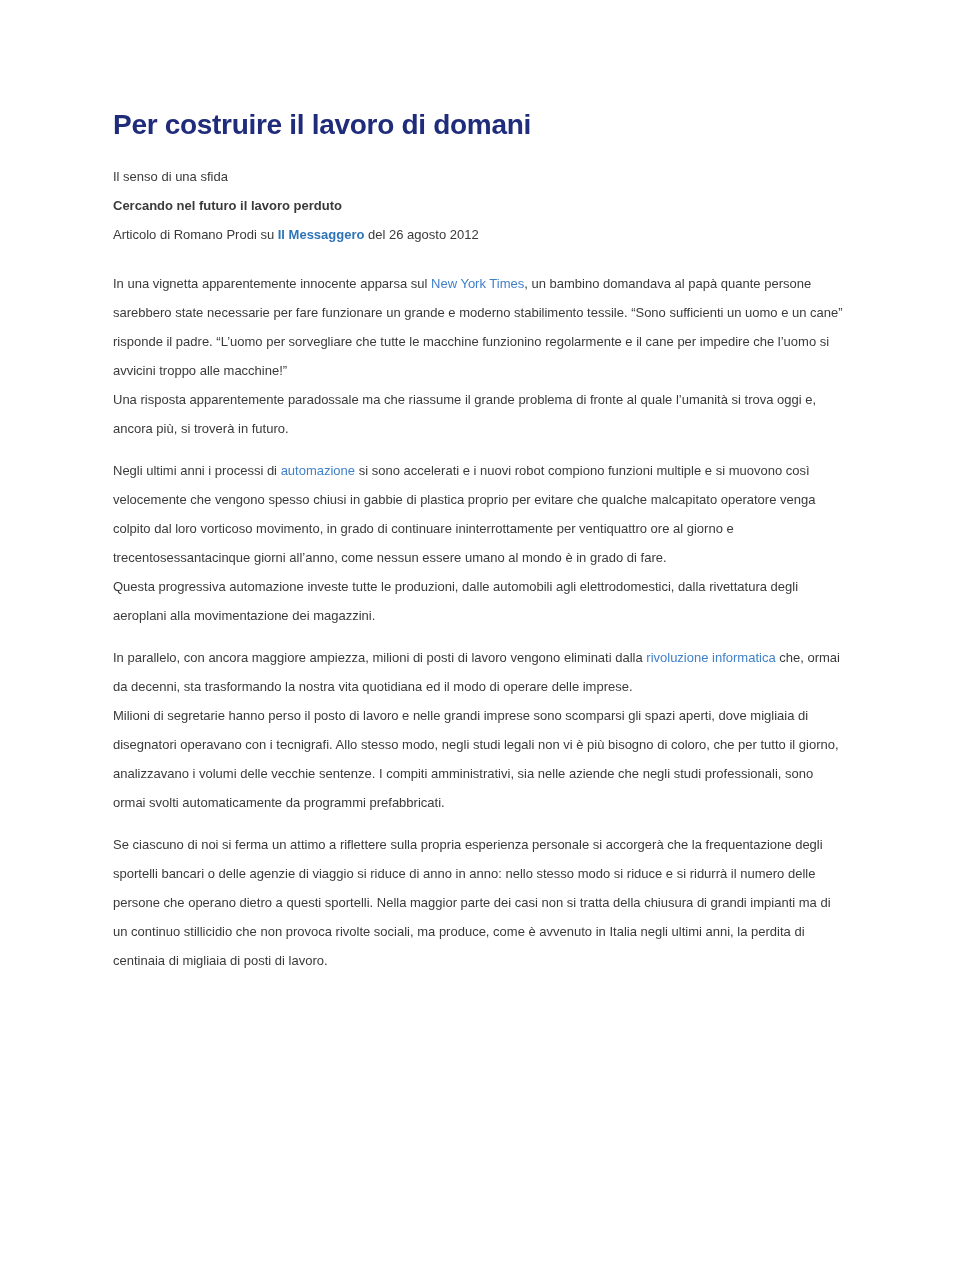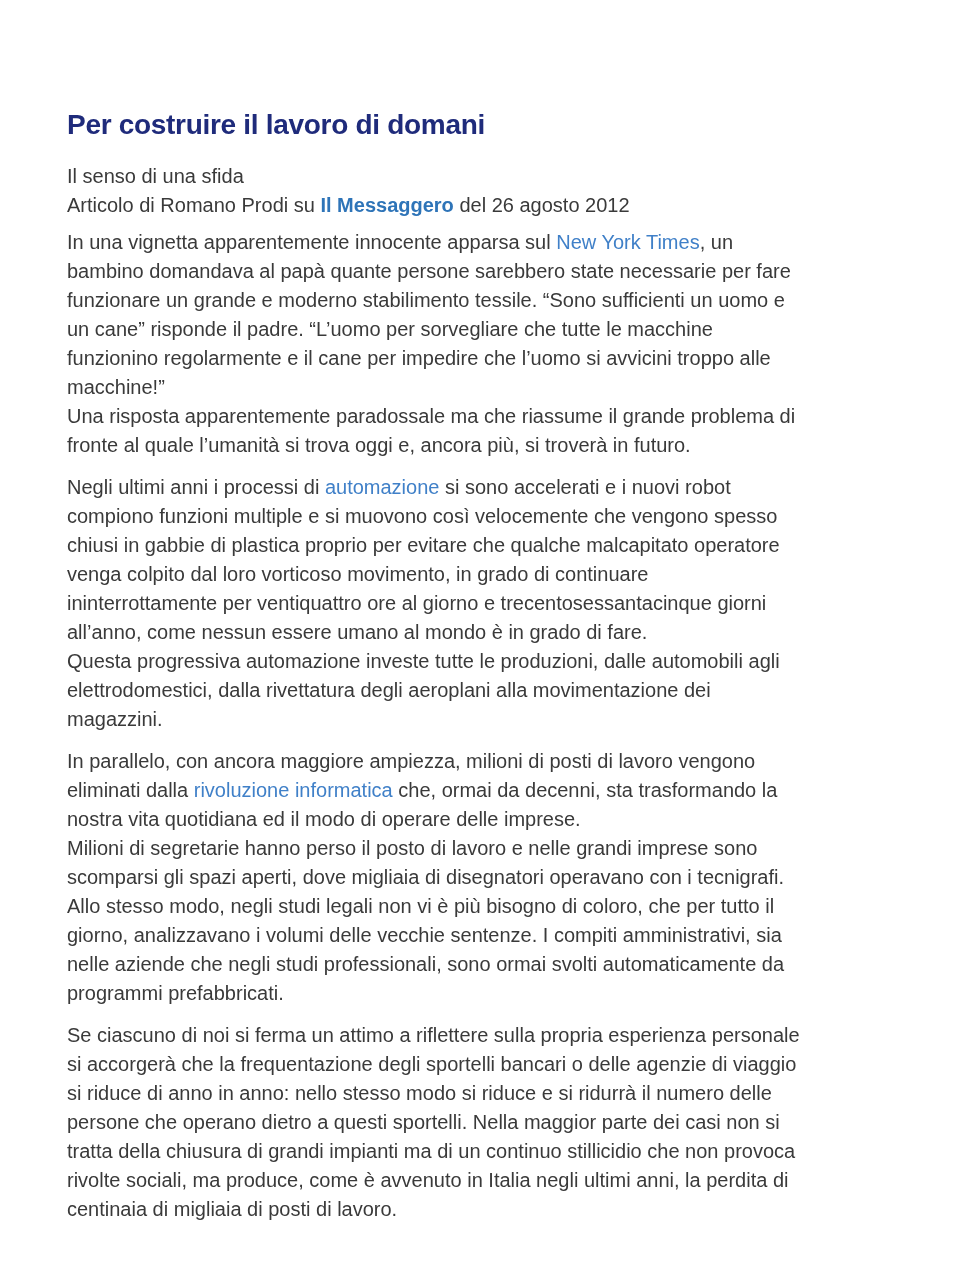--- a/index.html
+++ b/index.html
@@ -9,38 +9,38 @@
   }
   body {
     width: 960px;
     height: 1280px;
     overflow: hidden;
     font-family: "Liberation Sans", sans-serif;
     color: var(--body, #3a3a3a);
   }
   .page {
     box-sizing: content-box;
-    padding: 108px 0 0 67px;
+    padding: 108px 0 0 113px;
     width: 735px;
   }
   h1.title {
     margin: 0 0 20px 0;
     font-size: 28px;
     line-height: 34px;
     font-weight: bold;
     color: var(--title, #1f2b7b);
     letter-spacing: -0.3px;
   }
   p.intro, p.para {
     margin: 0;
-    font-size: 20px;
+    font-size: 13px;
     line-height: 29px;
     color: var(--body, #3a3a3a);
   }
-  p.byline { margin-bottom: 8px; }
+  p.byline { margin-bottom: 20px; }
   p.para { margin-bottom: 13px; }
   .bold { font-weight: bold; }
   a.link {
     color: var(--link, #4080c8);
     text-decoration: none;
     cursor: pointer;
   }
   a.link-bold {
     color: var(--link-bold, #2e74b8);
     font-weight: bold;
@@ -50,20 +50,21 @@
 </style>
 </head>
 <body>
 
 <div class="page">
 
   <h1 class="title">Per costruire il lavoro di domani</h1>
 
   <p class="intro">Il senso di una sfida</p>
 
+  <p class="intro bold">Cercando nel futuro il lavoro perduto</p>
 
   <p class="intro byline"><span>Articolo di Romano Prodi su </span><a class="link-bold">Il Messaggero</a><span> del 26 agosto 2012</span></p>
 
   <p class="para"><span>In una vignetta apparentemente innocente apparsa sul </span><a class="link">New York Times</a><span>, un bambino domandava al papà quante persone sarebbero state necessarie per fare funzionare un grande e moderno stabilimento tessile. “Sono sufficienti un uomo e un cane” risponde il padre. “L’uomo per sorvegliare che tutte le macchine funzionino regolarmente e il cane per impedire che l’uomo si avvicini troppo alle macchine!”</span><br><span>Una risposta apparentemente paradossale ma che riassume il grande problema di fronte al quale l’umanità si trova oggi e, ancora più, si troverà in futuro.</span></p>
 
   <p class="para"><span>Negli ultimi anni i processi di </span><a class="link">automazione</a><span> si sono accelerati e i nuovi robot compiono funzioni multiple e si muovono così velocemente che vengono spesso chiusi in gabbie di plastica proprio per evitare che qualche malcapitato operatore venga colpito dal loro vorticoso movimento, in grado di continuare ininterrottamente per ventiquattro ore al giorno e trecentosessantacinque giorni all’anno, come nessun essere umano al mondo è in grado di fare.</span><br><span>Questa progressiva automazione investe tutte le produzioni, dalle automobili agli elettrodomestici, dalla rivettatura degli aeroplani alla movimentazione dei magazzini.</span></p>
 
   <p class="para"><span>In parallelo, con ancora maggiore ampiezza, milioni di posti di lavoro vengono eliminati dalla </span><a class="link">rivoluzione informatica</a><span> che, ormai da decenni, sta trasformando la nostra vita quotidiana ed il modo di operare delle imprese.</span><br><span>Milioni di segretarie hanno perso il posto di lavoro e nelle grandi imprese sono scomparsi gli spazi aperti, dove migliaia di disegnatori operavano con i tecnigrafi.  Allo stesso modo, negli studi legali non vi è più bisogno di coloro, che per tutto il giorno, analizzavano i volumi delle vecchie sentenze. I compiti amministrativi, sia nelle aziende che negli studi professionali, sono ormai svolti automaticamente da programmi prefabbricati.</span></p>
 
 

